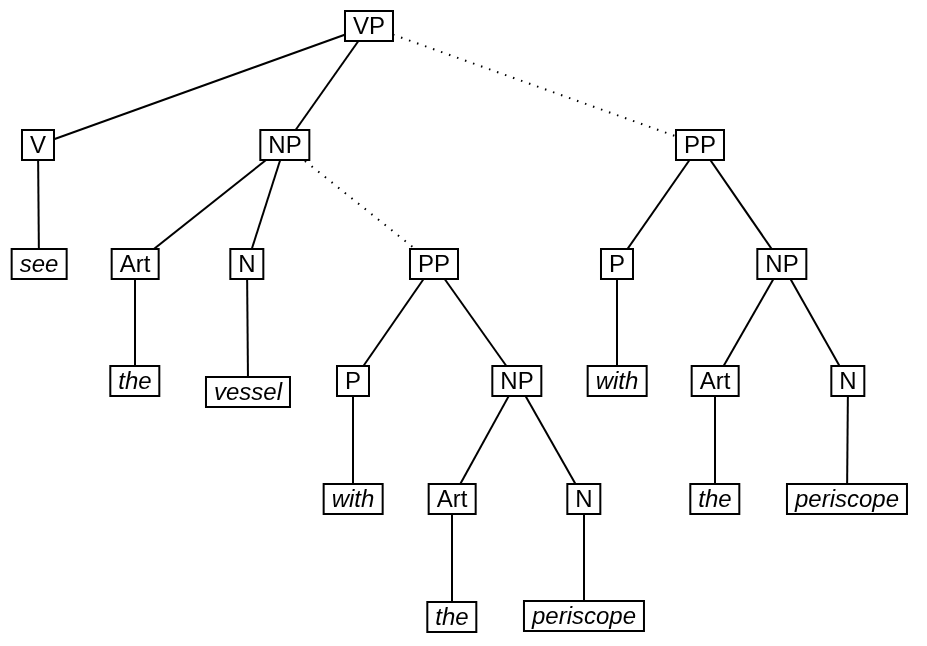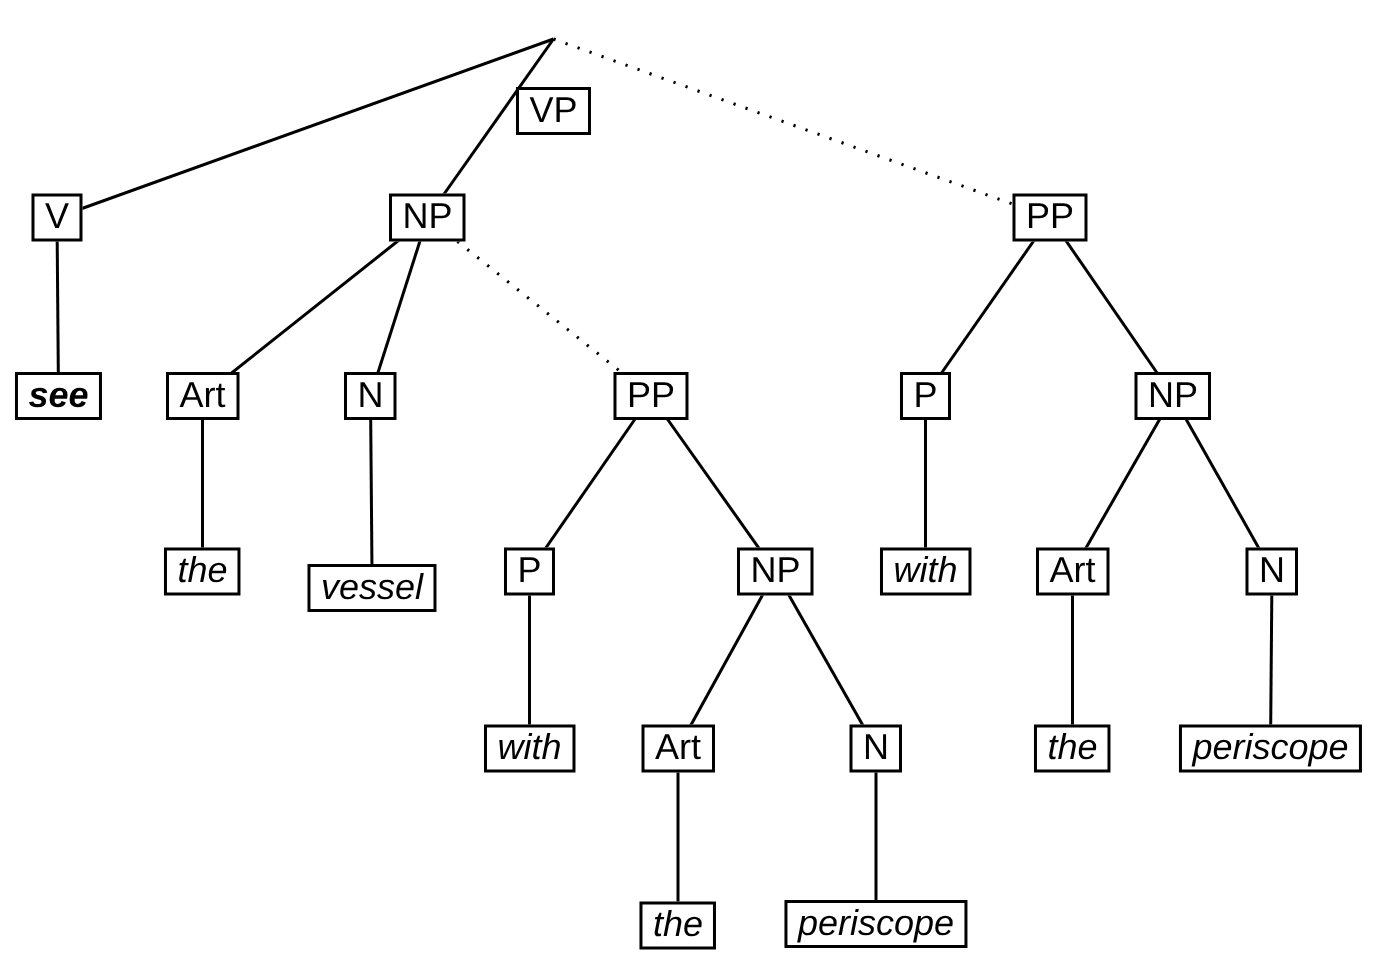--- a/index.html
+++ b/index.html
@@ -63,25 +63,25 @@
       <line x1="584" y1="499" x2="584" y2="616" stroke="#000000" stroke-width="2"></line>
       <line x1="700" y1="145" x2="617" y2="264" stroke="#000000" stroke-width="2"></line>
       <line x1="700" y1="145" x2="782" y2="264" stroke="#000000" stroke-width="2"></line>
       <line x1="617" y1="264" x2="617" y2="381" stroke="#000000" stroke-width="2"></line>
       <line x1="782" y1="264" x2="715" y2="381" stroke="#000000" stroke-width="2"></line>
       <line x1="782" y1="264" x2="848" y2="381" stroke="#000000" stroke-width="2"></line>
       <line x1="715" y1="381" x2="715" y2="499" stroke="#000000" stroke-width="2"></line>
       <line x1="848" y1="381" x2="847" y2="499" stroke="#000000" stroke-width="2"></line>
     </svg>
   <div>
-      <div class="node" style="left: 369px; top: 26px; margin-top: 48px;">VP</div>
+      <div class="node" style="left: 369px; top: 26px;">VP</div>
       <div class="node" style="left: 38px; top: 145px;">V</div>
       <div class="node" style="left: 285px; top: 145px;">NP</div>
       <div class="node" style="left: 700px; top: 145px;">PP</div>
-      <div class="node italic" style="left: 39px; top: 264px; font-weight: bold;">see</div>
+      <div class="node italic" style="left: 39px; top: 264px;">see</div>
       <div class="node" style="left: 135px; top: 264px;">Art</div>
       <div class="node" style="left: 247px; top: 264px;">N</div>
       <div class="node" style="left: 434px; top: 264px;">PP</div>
       <div class="node" style="left: 617px; top: 264px;">P</div>
       <div class="node" style="left: 782px; top: 264px;">NP</div>
       <div class="node italic" style="left: 135px; top: 381px;">the</div>
       <div class="node italic" style="left: 248px; top: 392px;">vessel</div>
       <div class="node" style="left: 353px; top: 381px;">P</div>
       <div class="node" style="left: 517px; top: 381px;">NP</div>
       <div class="node italic" style="left: 617px; top: 381px;">with</div>

